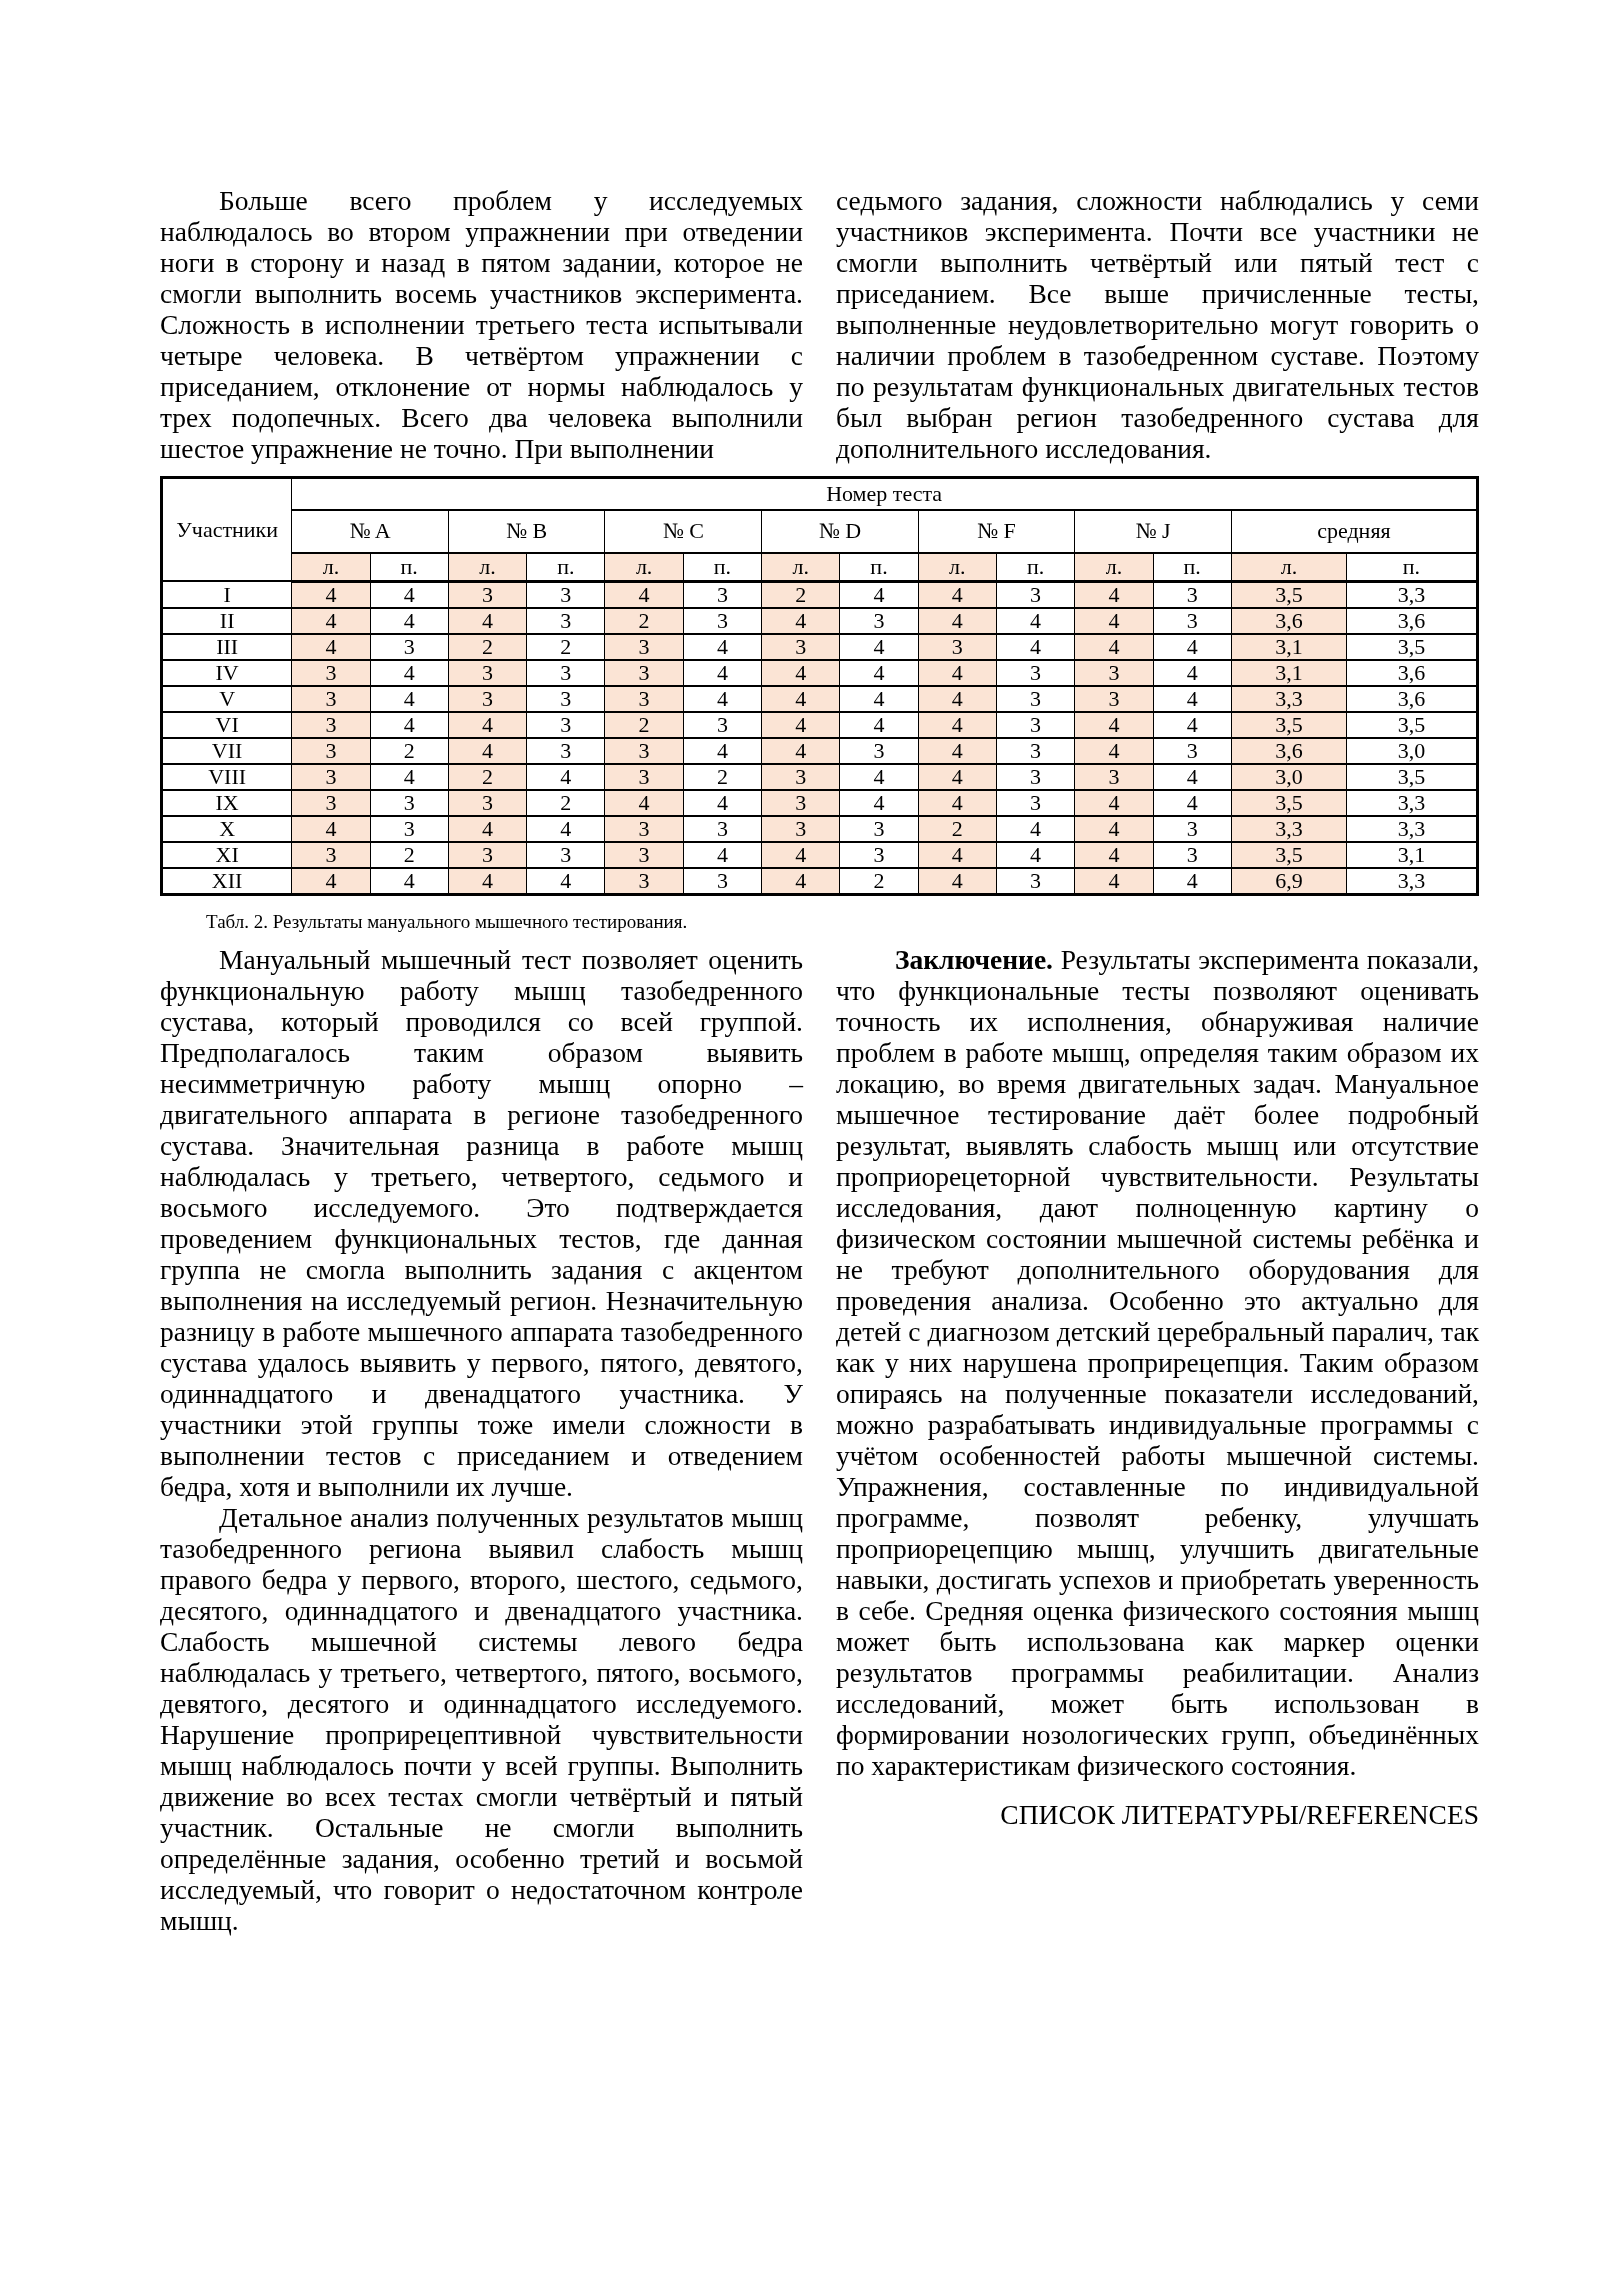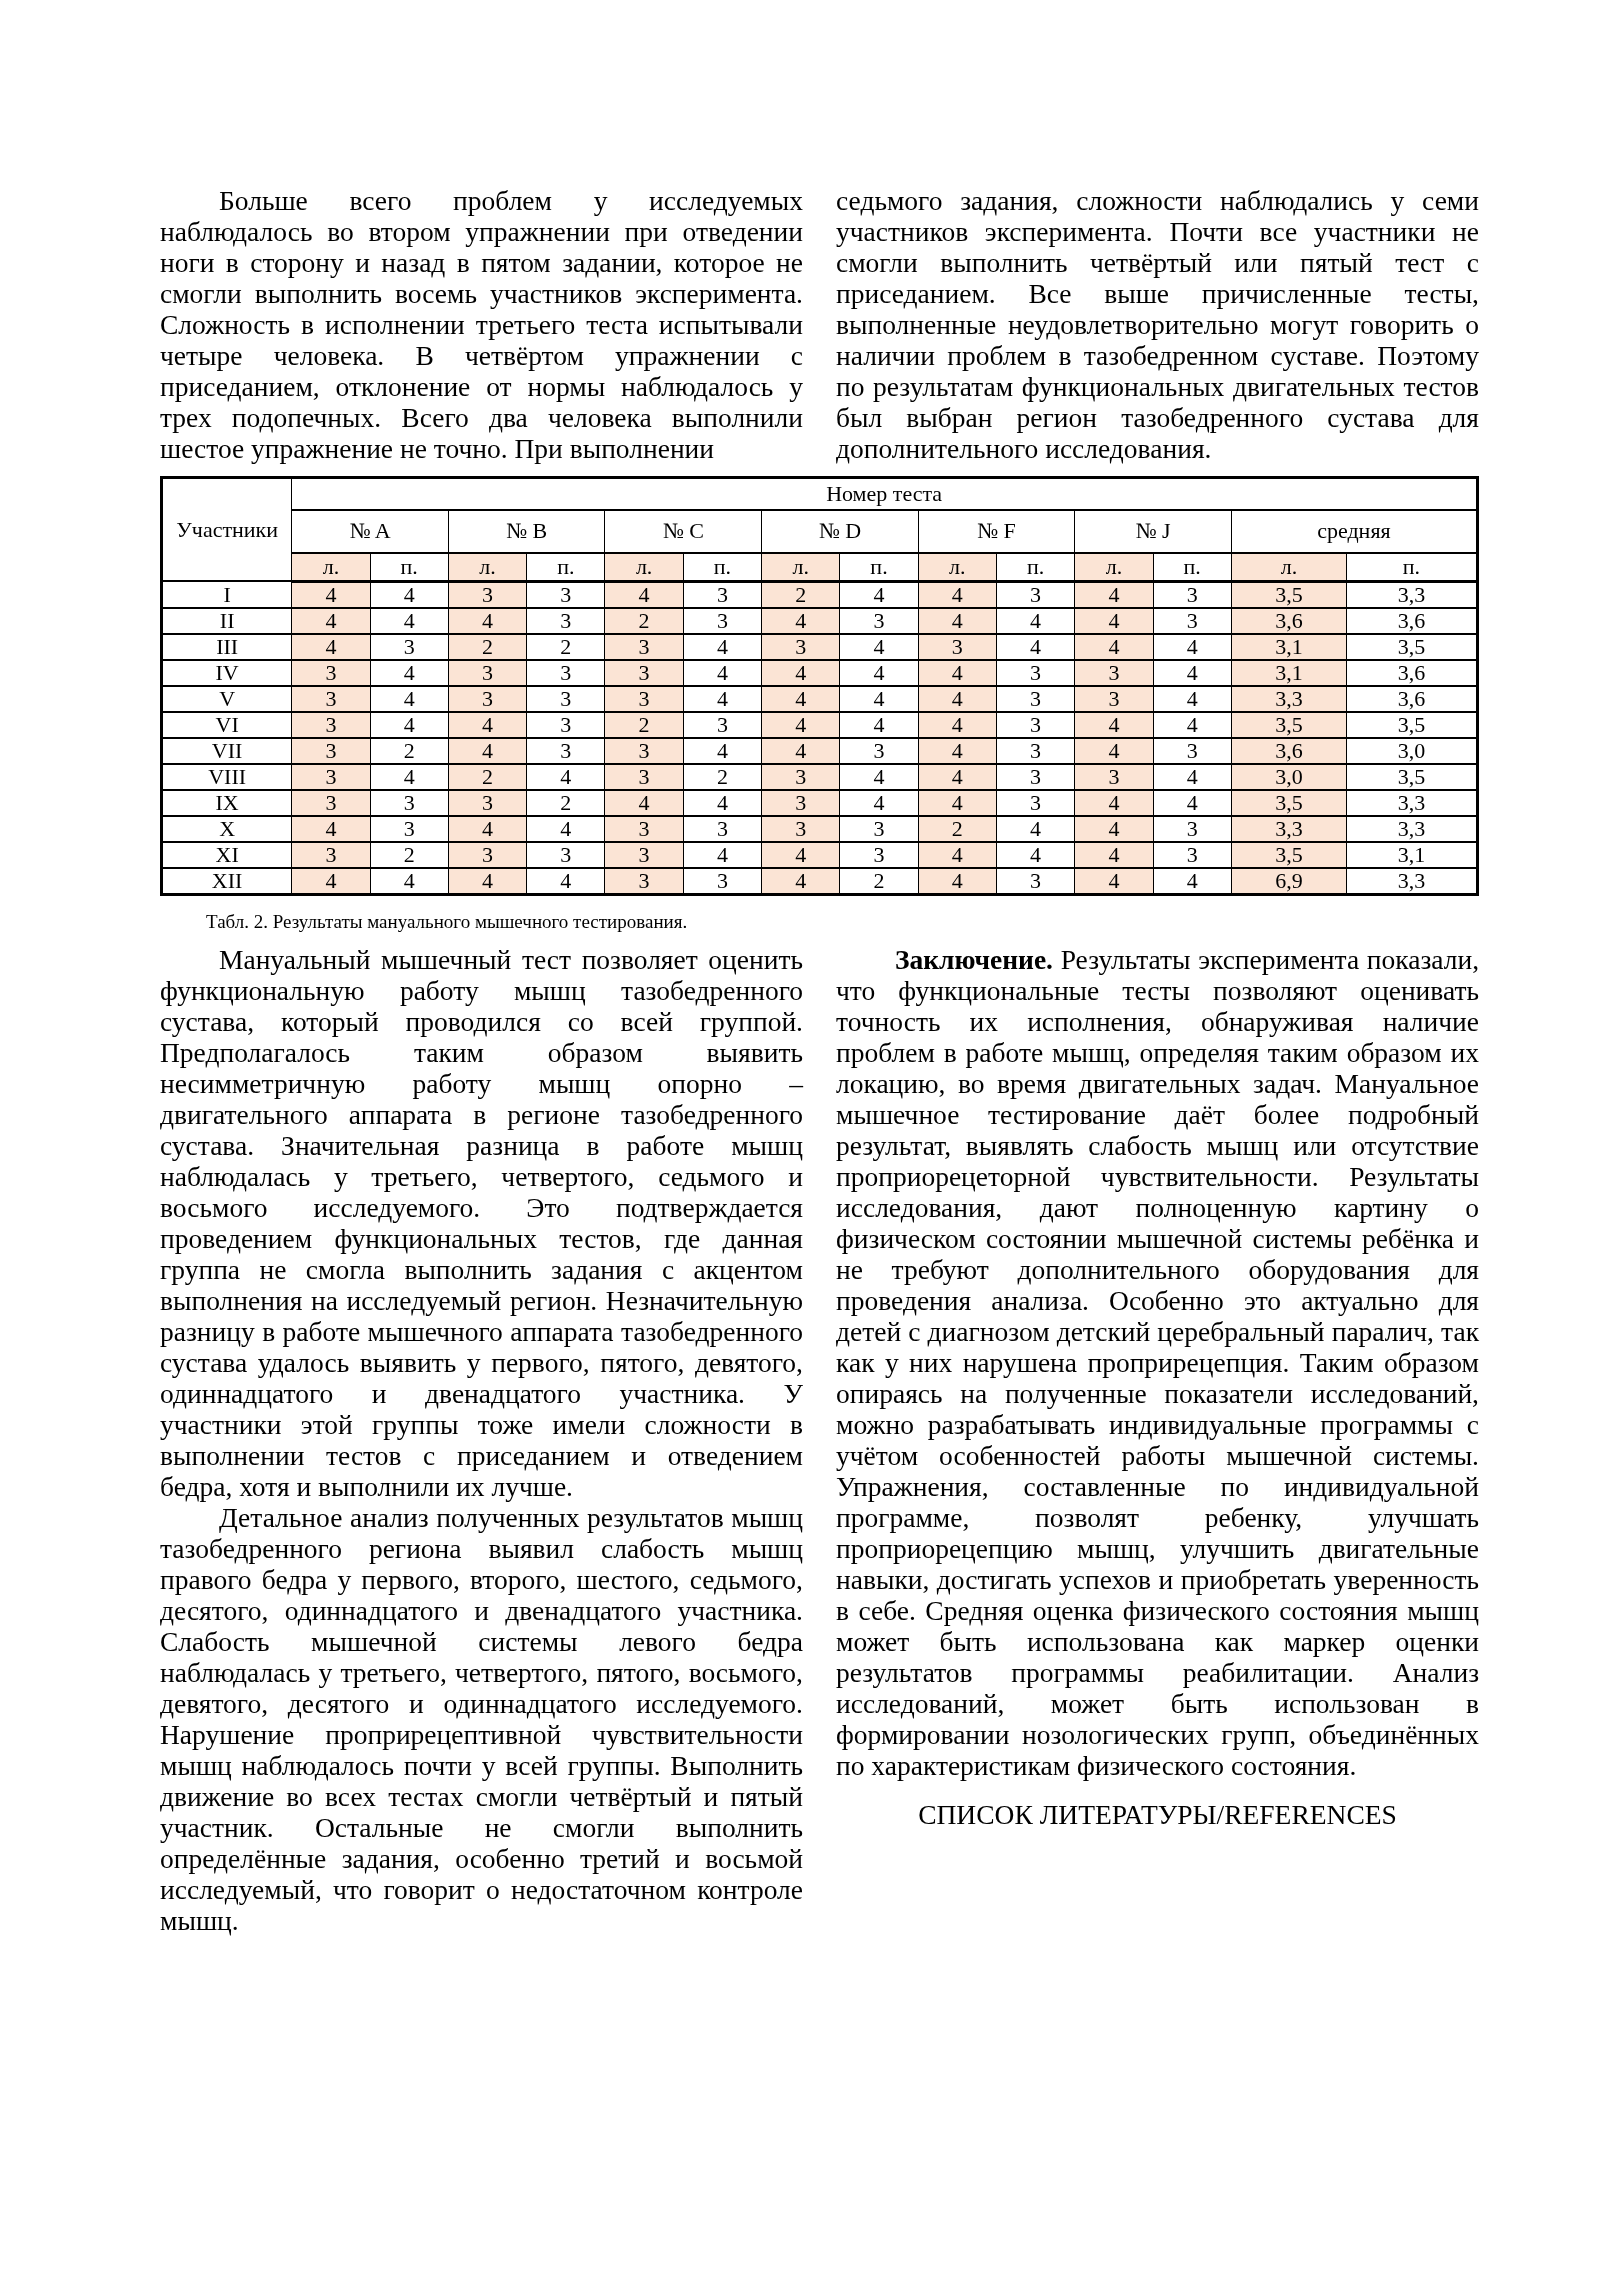--- a/index.html
+++ b/index.html
@@ -60,21 +60,21 @@
     padding-left: 46px;
     font-size: 19px;
     line-height: 33px;
     text-align: left;
   }
   .bottom { margin-top: 6.5px; }
   .refs-heading {
     margin: 17px 0 0 0;
     font-size: 27.5px;
     line-height: 34px;
-    text-align: center;
+    text-align: right;
   }
   .ref-item { margin: 0; }
   .page-number {
     position: absolute;
     left: 0;
     top: 2017px;
     width: 100%;
     text-align: center;
     font-size: 29px;
   }

